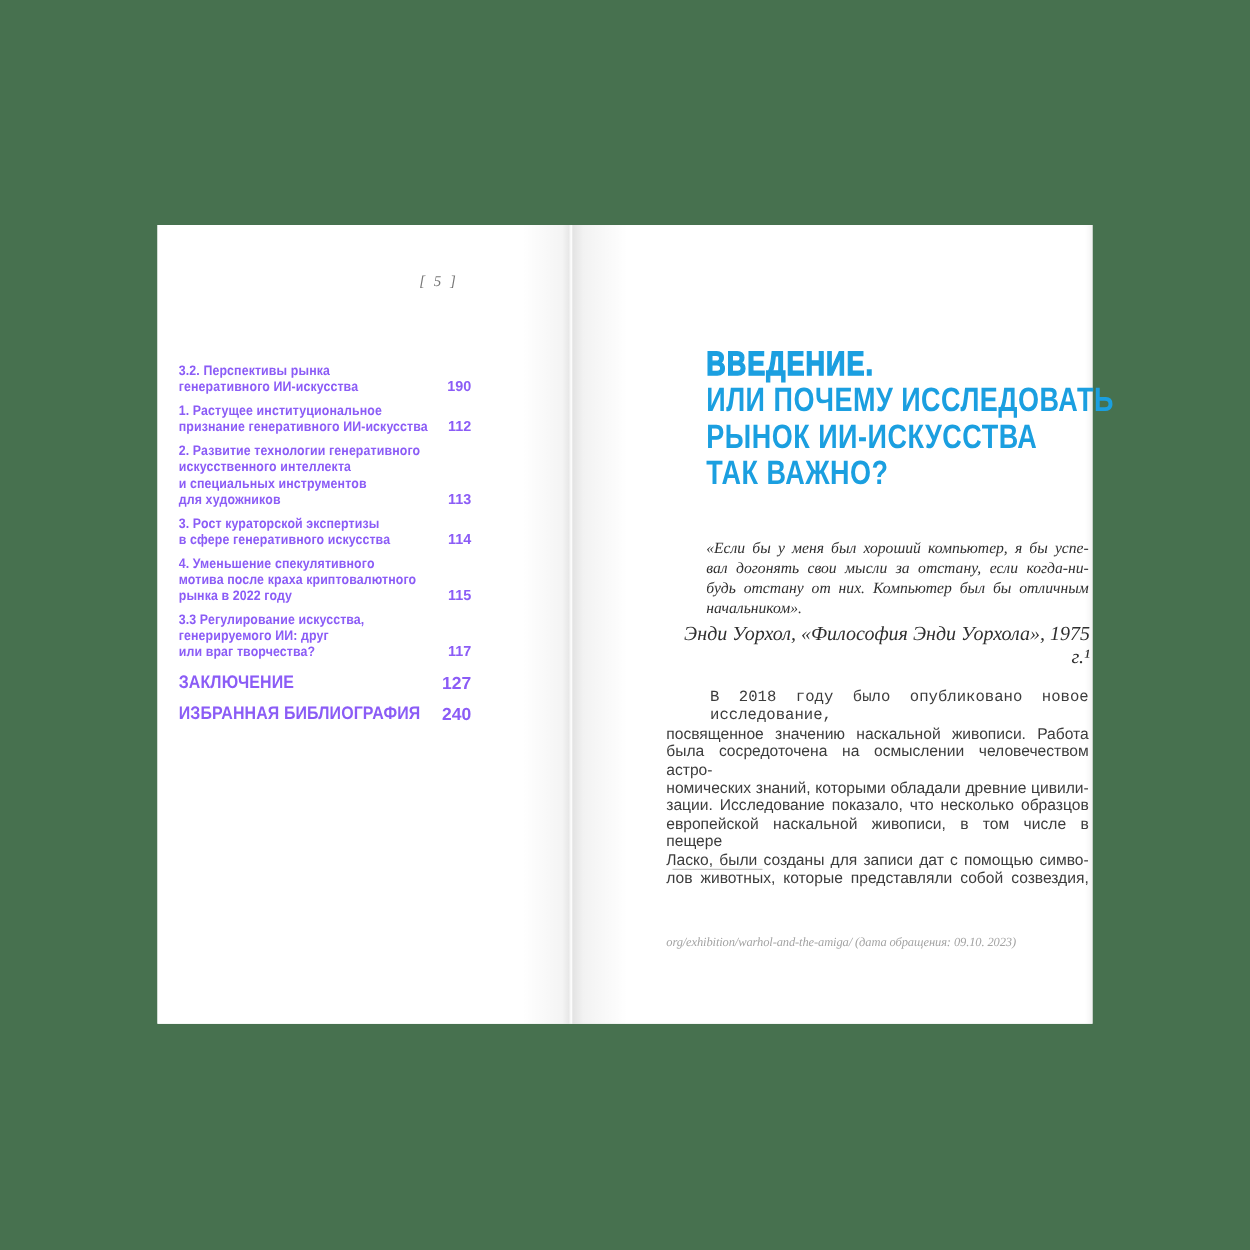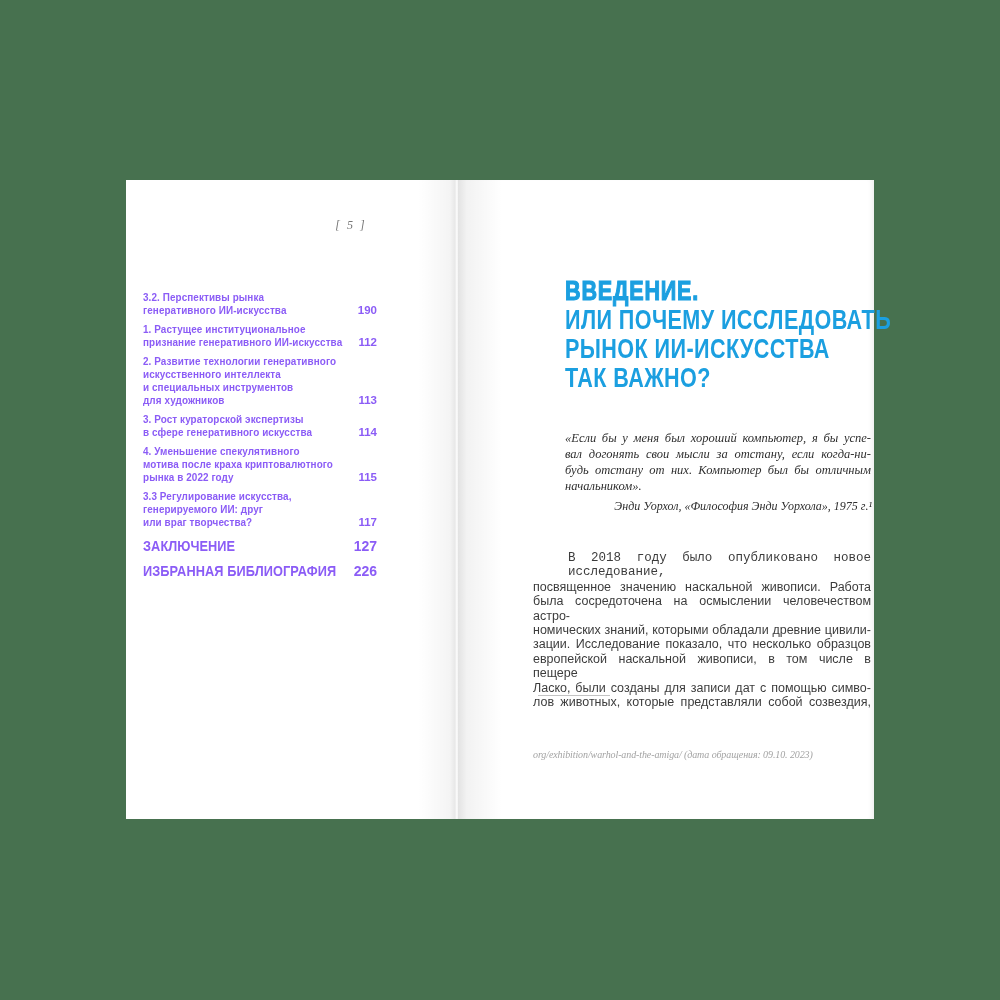--- a/index.html
+++ b/index.html
@@ -57,21 +57,21 @@
     position:absolute;left:439px;top:250px;width:306px;
     font-family:"Liberation Serif", serif;font-style:italic;
     font-size:12.5px;line-height:16px;color:#2f2f2f;
   }
   .jline{text-align:justify;text-align-last:justify;}
   .quote .last{text-align-last:left;}
   .quote-attribution{
     position:absolute;left:420px;top:319px;width:326px;
     text-align:right;
     font-family:"Liberation Serif", serif;font-style:italic;
-    font-size:12px;color:#2f2f2f;
+    font-size:16px;color:#2f2f2f;
   }
   .body-par{
     position:absolute;left:407px;top:371px;width:338px;
     font-size:12.5px;line-height:14.4px;color:#3c3c3c;
   }
   .body-par .indent{padding-left:35px;font-family:Liberation Mono, monospace;}
   .footnote-divider{
     position:absolute;left:412px;top:515px;width:72px;height:0;
     border-top:1px solid #c3c3c3;
   }
@@ -127,21 +127,21 @@
       <div class="toc-line">генерируемого ИИ: друг</div>
       <div class="toc-line">или враг творчества?</div>
       <span class="toc-num">117</span>
     </div>
     <div class="toc-section">
       <div class="toc-line">ЗАКЛЮЧЕНИЕ</div>
       <span class="toc-num">127</span>
     </div>
     <div class="toc-section">
       <div class="toc-line">ИЗБРАННАЯ БИБЛИОГРАФИЯ</div>
-      <span class="toc-num">226</span>
+      <span class="toc-num">240</span>
     </div>
   </div>
 
   <div class="intro-title">
     <div class="t1">ВВЕДЕНИЕ.</div>
     <div>ИЛИ ПОЧЕМУ ИССЛЕДОВАТЬ</div>
     <div>РЫНОК ИИ-ИСКУССТВА</div>
     <div>ТАК ВАЖНО?</div>
   </div>
 

